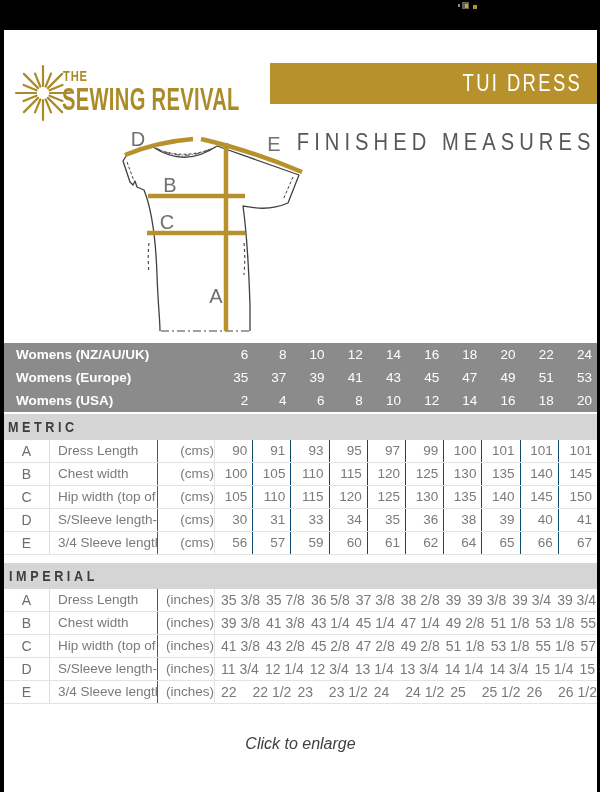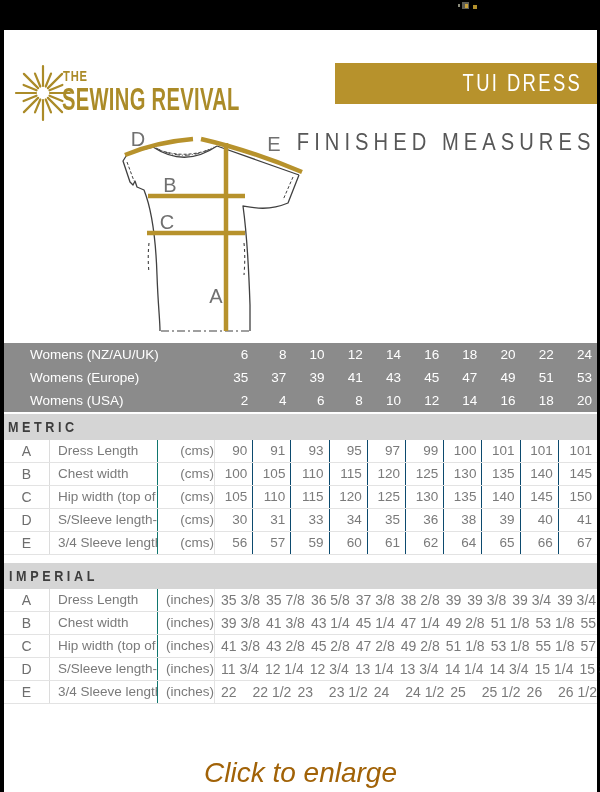--- a/index.html
+++ b/index.html
@@ -8,58 +8,58 @@
   .page { position:absolute; left:4px; top:30px; right:3px; bottom:0; background:#ffffff; }
 
   
   .header { position:relative; height:85px; }
   .logo { position:absolute; left:0; top:15px; width:260px; height:85px; }
   .starburst { position:absolute; left:7px; top:16px; }
   .logo-the { position:absolute; left:59px; top:23px; font-size:14px; font-weight:bold; color:#ab8b28;
               letter-spacing:1px; transform:scaleX(0.8); transform-origin:0 0; white-space:nowrap; }
   .logo-name { position:absolute; left:58px; top:37px; font-size:31px; font-weight:bold; color:#ab8b28;
                transform:scaleX(0.65); transform-origin:0 0; white-space:nowrap; letter-spacing:0.5px; }
-  .banner { position:absolute; right:0; top:33px; width:262px; height:41px; background:#b7922c;
+  .banner { position:absolute; right:0; top:33px; width:327px; height:41px; background:#b7922c;
             text-align:right; line-height:41px; }
   .banner span { display:inline-block; color:#ffffff; font-size:23px; letter-spacing:3px;
                  transform:scaleX(0.8); transform-origin:100% 50%; padding-right:18px; white-space:nowrap; }
 
   
   .diagram-row { position:relative; height:228px; }
   .dress-svg { position:absolute; left:90px; top:0; }
   .measures-title { position:absolute; right:2px; top:13px; font-size:24px; font-weight:400; color:#575757;
                     letter-spacing:6px; transform:scaleX(0.84); transform-origin:100% 0; white-space:nowrap; }
 
   
   .size-row { display:grid; grid-template-columns:211px repeat(10, 1fr); height:23px; line-height:23px; }
   .trow { display:grid; grid-template-columns:46px 108px 57px repeat(10, 1fr); height:23px; line-height:22px; }
 
   
   .size-band { background:#8b8b8b; color:#ffffff; font-size:13.5px; }
-  .size-band .slabel { padding-left:26px; }
+  .size-band .slabel { padding-left:12px;font-weight:bold; }
   .size-band .sval { text-align:right; padding-right:5px; }
 
   
   .band-header { height:26px; line-height:26px; background:#d5d5d5; }
   .band-header span { display:inline-block; font-size:14px; font-weight:bold; color:#3d3d3d;
                       letter-spacing:4px; transform:scaleX(0.9); }
   .metric-band { margin-top:2px; }
   .imperial-band { margin-top:8px; }
 
   
   .mtable { font-size:13.5px; color:#7a7a7a; }
   .trow { border-bottom:1px solid #e3e3e3; }
   .mtable .letter { text-align:center; font-size:14px; color:#6e6e6e; border-right:1px solid #dcdcdc; }
   .mtable .mname { padding-left:8px; border-right:1px solid #0f766e; white-space:nowrap; overflow:hidden; }
   .mtable .munit { text-align:right; border-right:1px solid #e3e3e3; }
   .metric-table .num { text-align:right; padding-right:5px; border-right:1px solid #0c4a6e; }
   .metric-table .num:last-child { border-right:none; }
   .imperial-table .num { text-align:left; padding-left:6px; white-space:nowrap; font-size:14px; }
 
-  .enlarge { margin-top:53px; text-align:center; font-size:28px; font-style:italic; color:#a16207; cursor:pointer; }
+  .enlarge { margin-top:31px; text-align:center; font-size:16px; font-style:italic; color:#404040; cursor:pointer; }
 
   .artifact { position:absolute; left:456px; top:0; }
 </style>
 </head>
 <body>
 
 <div class="frame">
 
   <svg class="artifact" width="26" height="12" viewBox="0 0 26 12">
     <rect x="2" y="4" width="2" height="3" fill="#8a8a7a"></rect>

